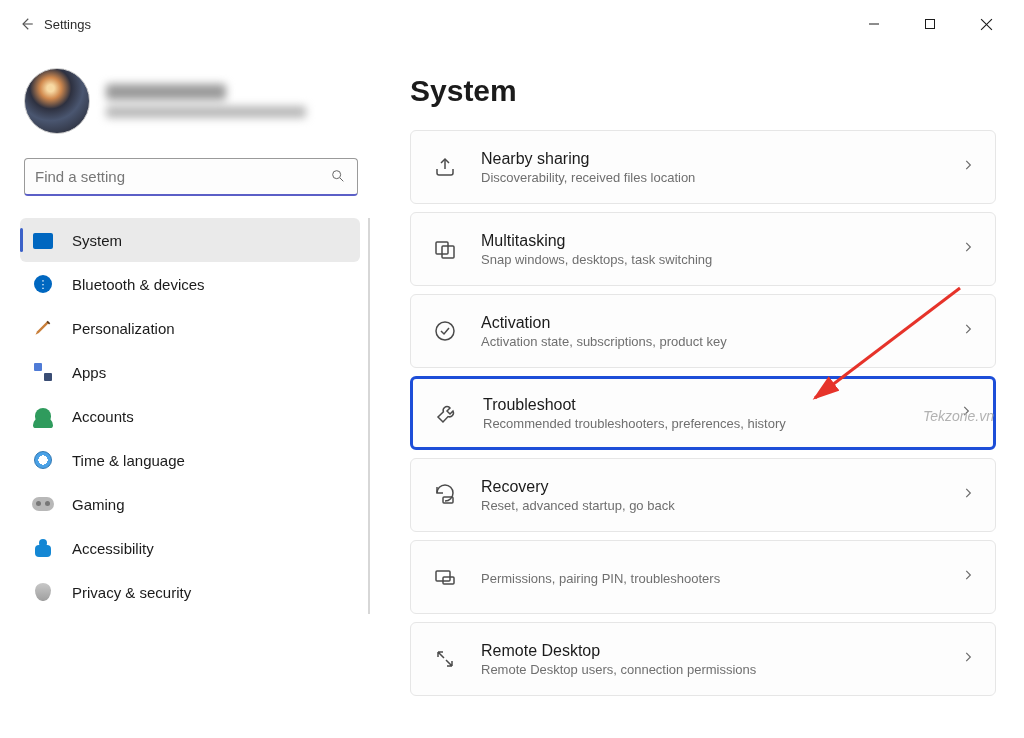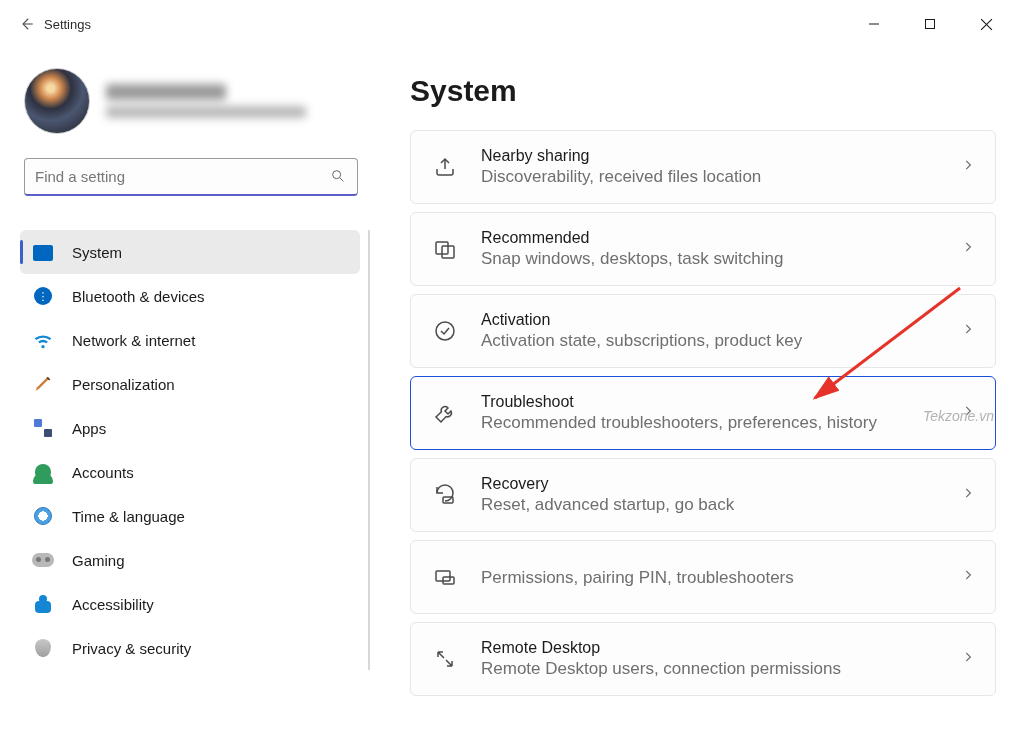--- a/index.html
+++ b/index.html
@@ -16,21 +16,21 @@
   
   .body { flex:1; display:flex; overflow:hidden; }
   .sidebar { width: 370px; padding: 12px 0 12px 20px; display:flex; flex-direction:column; }
 
   .profile { display:flex; align-items:center; gap:16px; padding: 8px 8px 16px 4px;}
   .avatar { width:66px; height:66px; border-radius:50%; background: radial-gradient(circle at 40% 30%, #f7d9a3 6%, #d0894e 18%, #2e3140 35%, #4a5670 55%, #1e1d24 100%); flex-shrink:0; border:1px solid #ccc;}
   .profile-text { filter: blur(4px); color:#222; }
   .profile-text .pname { width:120px; height:16px; background:#9a9a9a; border-radius:3px; margin-bottom:6px;}
   .profile-text .pmail { width:200px; height:12px; background:#b8b8b8; border-radius:3px;}
 
-  .search-wrap { margin: 8px 12px 28px 4px; position:relative;}
+  .search-wrap { margin: 8px 12px 16px 4px; position:relative;}
   .search-input { width:100%; height:38px; border:1px solid #9a9a9a; border-radius:4px; border-bottom:2px solid #5b5fc7; padding:0 40px 0 10px; font-size:15px; color:#333; background:#fdfdfd;}
   .search-input::placeholder{ color:#777; }
   .search-ico { position:absolute; right:12px; top:10px; color:#666; }
 
   .nav { margin-top:6px; border-right:2px solid #d7d7d7; padding-right:8px; max-height: 520px; overflow:hidden;}
   .nav-item { display:flex; align-items:center; height:44px; gap:18px; padding:0 12px 0 12px; border-radius:6px; position:relative; cursor:pointer;}
   .nav-item.active { background:#eaeaea; }
   .nav-item.active::before { content:""; position:absolute; left:0; top:10px; bottom:10px; width:3px; background:#3b61c8; border-radius:2px;}
   .nav-item .icon { width:22px; height:22px; display:flex; align-items:center; justify-content:center; flex-shrink:0;}
   .nav-item .label { font-size:15px; color:#1b1b1b; }
@@ -51,25 +51,25 @@
   .ico-accb { width:16px; height:18px; position:relative;}
   .ico-accb::before{content:"";position:absolute;left:4px;top:0;width:8px;height:8px;background:#1487d4;border-radius:50%;}
   .ico-accb::after{content:"";position:absolute;left:0;top:6px;width:16px;height:12px;background:#1487d4;border-radius:4px;}
   .ico-priv { width:16px; height:18px; background:linear-gradient(#c8c8c8,#9f9f9f); border-radius:50% 50% 45% 45% / 40% 40% 60% 60%;}
 
   
   .main { flex:1; padding: 20px 28px 0 40px; overflow-y:auto; position:relative;}
   .page-title { font-size:30px; font-weight:600; margin: 6px 0 22px 0; }
   .cards { display:flex; flex-direction:column; gap:8px; padding-bottom:20px;}
   .card { display:flex; align-items:center; height:74px; border:1px solid #e6e6e6; border-radius:6px; padding:0 20px; cursor:pointer; background:#fdfdfd; position:relative;}
-  .card.highlight { border:1px solid #1d4ed8; border-radius:6px;}
+  .card.highlight { border:3px solid #1d4ed8; border-radius:6px;}
   .card .cicon { width:28px; height:28px; display:flex; align-items:center; justify-content:center; color:#4b4b4b; margin-right:22px; flex-shrink:0;}
   .card .ctext { flex:1; }
   .card .ctitle { font-size:16px; color:#1b1b1b; }
-  .card .cdesc { font-size:17px; color:#6f6f6f; margin-top:2px;}
+  .card .cdesc { font-size:13px; color:#6f6f6f; margin-top:2px;}
   .card .chev { color:#6a6a6a; }
 
   .watermark { position:absolute; right:30px; top:360px; font-size:14px; color:#b2b2b2; font-style:italic;}
   
   .arrow-annot { position:absolute; pointer-events:none; }
 
 </style>
 </head>
 <body>
 
@@ -134,28 +134,20 @@
           <span class="label">System</span>
         </div>
 
         <div class="nav-item">
           <span class="icon">
               <span class="ico-bt">⋮</span>
             </span>
           <span class="label">Bluetooth &amp; devices</span>
         </div>
 
-        <div class="nav-item">
-          <span class="icon">
-            <svg width="20" height="20" viewBox="0 0 24 24" fill="#1487d4">
-                <path d="M12 18a2 2 0 100 4 2 2 0 000-4zm-6-4a10 10 0 0112 0l-2 2a7 7 0 00-8 0zM2 10a16 16 0 0120 0l-2 2a13 13 0 00-16 0z"></path>
-              </svg>
-          </span>
-          <span class="label">Network &amp; internet</span>
-        </div>
 
         <div class="nav-item">
           <span class="icon">
             <svg width="20" height="20" viewBox="0 0 24 24">
                 <path d="M3 20l4-2 12-12-2-2L5 16z" fill="#c97f3a"></path>
                 <path d="M17 4l3 3" stroke="#5a3a1c" stroke-width="2"></path>
               </svg>
           </span>
           <span class="label">Personalization</span>
         </div>
@@ -228,21 +220,21 @@
         </div>
 
         <div class="card">
           <span class="cicon">
             <svg width="24" height="24" viewBox="0 0 24 24" fill="none" stroke="currentColor" stroke-width="1.5">
                 <rect x="3" y="5" width="12" height="12" rx="1"></rect>
                 <rect x="9" y="9" width="12" height="12" rx="1"></rect>
               </svg>
           </span>
           <div class="ctext">
-            <div class="ctitle">Recommended</div>
+            <div class="ctitle">Multitasking</div>
             <div class="cdesc">Snap windows, desktops, task switching</div>
           </div>
           <span class="chev"><svg width="14" height="14" viewBox="0 0 24 24" fill="none" stroke="currentColor" stroke-width="2">
                 <path d="M9 5l7 7-7 7"></path>
               </svg></span>
         </div>
 
         <div class="card">
           <span class="cicon">
             <svg width="24" height="24" viewBox="0 0 24 24" fill="none" stroke="currentColor" stroke-width="1.5">

